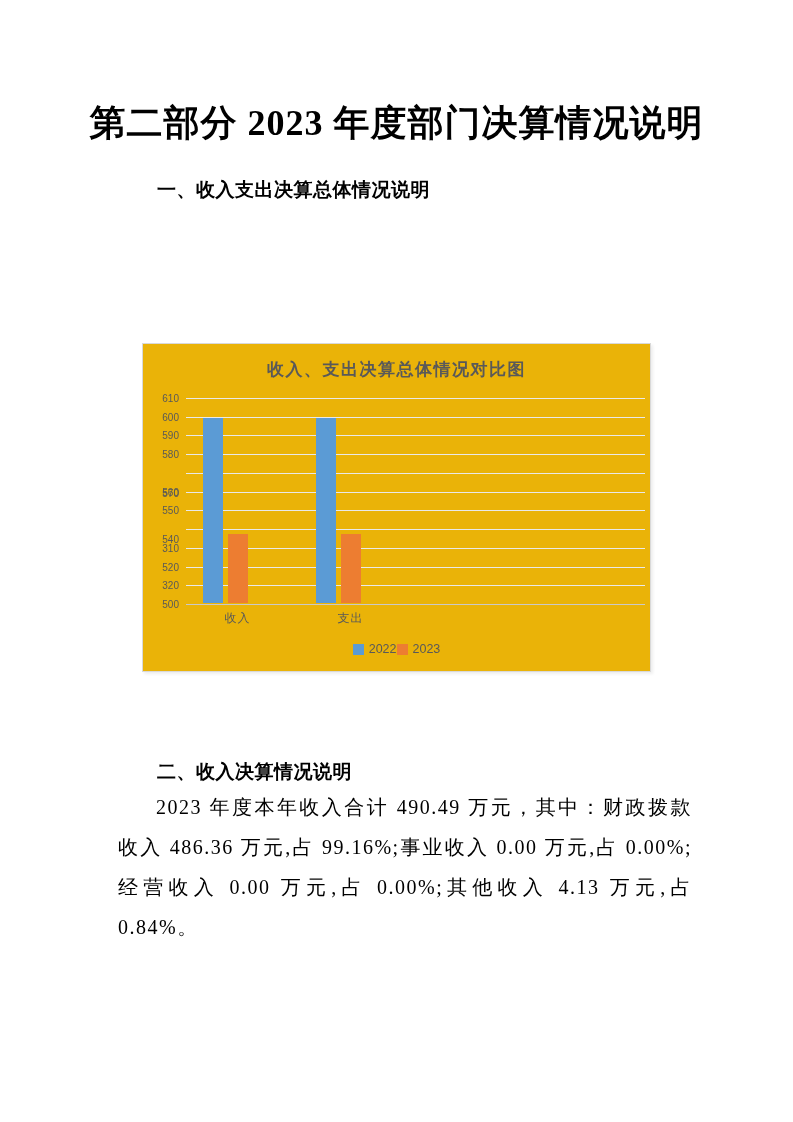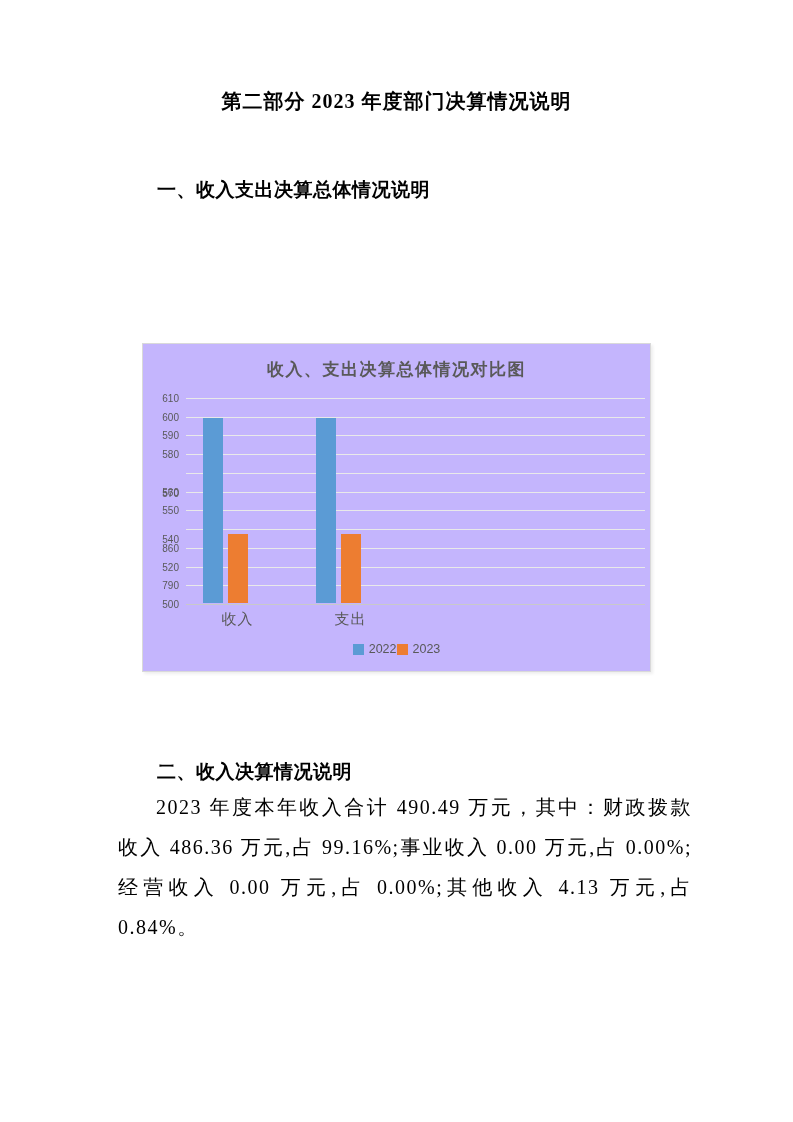--- a/index.html
+++ b/index.html
@@ -7,23 +7,23 @@
   body {
     width: 793px; height: 1122px;
     position: relative;
     font-family: "Liberation Serif", "DejaVu Serif", serif;
     color: #000;
     overflow: hidden;
   }
   .page { position: absolute; inset: 0; background: #ffffff; }
 
   .doc-title {
-    position: absolute; top: 88px; left: 0; width: 793px;
+    position: absolute; top: 99px; left: 0; width: 793px;
     text-align: center;
-    font-size: 20px; font-weight: 700; letter-spacing: 1px;
+    font-size: 36px; font-weight: 700; letter-spacing: 1px;
     font-family: "Liberation Serif", "DejaVu Serif", serif;
   }
 
   .section-heading {
     position: absolute; left: 157px;
     font-family: "Liberation Sans", "DejaVu Sans", sans-serif;
     font-weight: 700; font-size: 19px; letter-spacing: 0.5px;
     line-height: 24px; color: #000;
   }
   #heading-1 { top: 178px; }
@@ -35,21 +35,21 @@
     text-align: justify; text-align-last: left;
     text-indent: 38px;
   }
   #para-1 { top: 210px; }
   #para-2 { top: 787px; }
 
   
   .chart-box {
     position: absolute; left: 142px; top: 343px;
     width: 509px; height: 329px;
-    background: #c4b5fd;
+    background: #eab308;
     border: 1px solid #d9d9d9;
     box-shadow: 2px 2px 3px rgba(0,0,0,0.07);
   }
   .chart-title {
     position: absolute; top: 14px; left: 0; width: 100%;
     text-align: center;
     font-family: "Liberation Serif", "DejaVu Serif", serif;
     font-size: 17px; font-weight: 600; letter-spacing: 1.5px;
     color: #595959;
   }
@@ -65,21 +65,21 @@
   .ytick {
     position: absolute; left: -43px; width: 36px;
     text-align: right; transform: translateY(-50%);
     font-family: "Liberation Sans", "DejaVu Sans", sans-serif;
     font-size: 10px; color: #595959;
   }
   .bar { position: absolute; bottom: 1px; width: 20px; }
   .xlabel {
     position: absolute; top: 212px; transform: translateX(-50%);
     font-family: "Liberation Serif", "DejaVu Serif", serif;
-    font-size: 15px; color: #595959; letter-spacing: 1px;
+    font-size: 12px; color: #595959; letter-spacing: 1px;
     white-space: nowrap;
   }
   .legend {
     position: absolute; top: 298px; left: 0; width: 100%;
     display: flex; justify-content: center; align-items: center; 
   }
   .legend-item { display: flex; align-items: center; gap: 5px; }
   .legend-swatch { width: 11px; height: 11px; display: inline-block; }
   .legend-label {
     font-family: "Liberation Sans", "DejaVu Sans", sans-serif;
@@ -95,25 +95,25 @@
 
   <div class="section-heading" id="heading-1">一、收入支出决算总体情况说明</div>
 
 
   <div class="chart-box">
     <div class="chart-title">收入、支出决算总体情况对比图</div>
     <div class="plot" id="plot">
         <div class="gridline axis" style="top: 206px;"></div>
         <div class="ytick" style="top: 206px;">500</div>
         <div class="gridline" style="top: 187.273px;"></div>
-        <div class="ytick" style="top: 187.273px;">790</div>
+        <div class="ytick" style="top: 187.273px;">320</div>
         <div class="gridline" style="top: 168.545px;"></div>
         <div class="ytick" style="top: 168.545px;">520</div>
         <div class="gridline" style="top: 149.818px;"></div>
-        <div class="ytick" style="top: 149.818px;">860</div>
+        <div class="ytick" style="top: 149.818px;">310</div>
         <div class="gridline" style="top: 131.091px;"></div>
         <div class="ytick" style="top: 141px;">540</div>
         <div class="gridline" style="top: 112.364px;"></div>
         <div class="ytick" style="top: 112.364px;">550</div>
         <div class="gridline" style="top: 93.6364px;"></div>
         <div class="ytick" style="top: 93.6364px;">560</div>
         <div class="gridline" style="top: 74.9091px;"></div>
         <div class="ytick" style="top: 74.9091px; margin-top: 20px;">570</div>
         <div class="gridline" style="top: 56.1818px;"></div>
         <div class="ytick" style="top: 56.1818px;">580</div>

